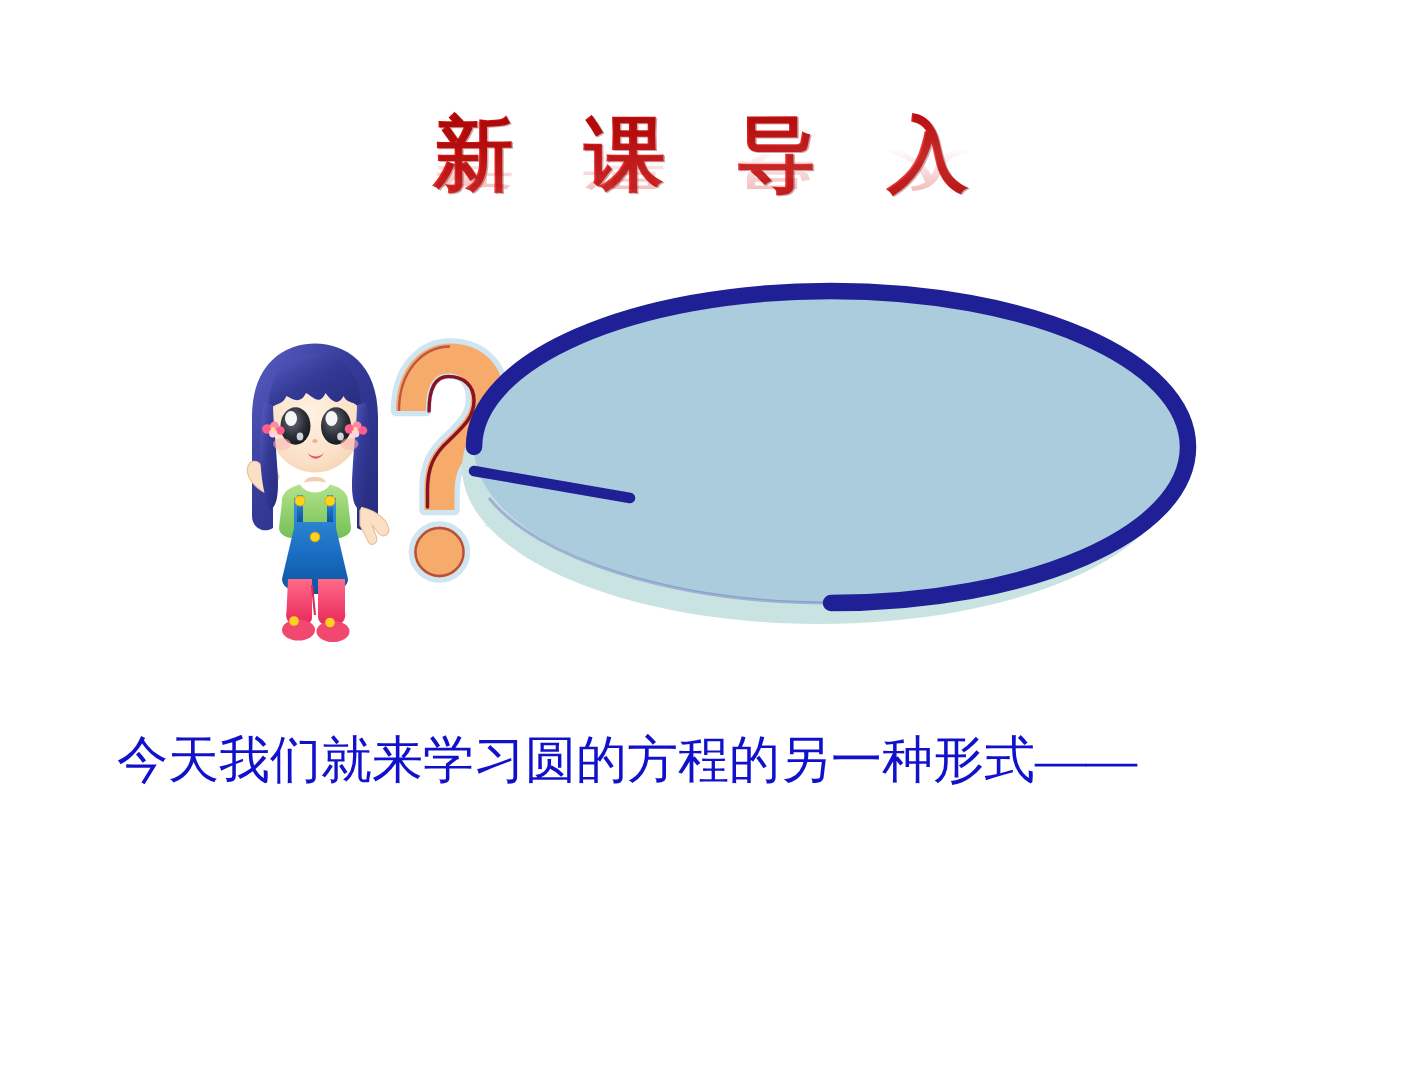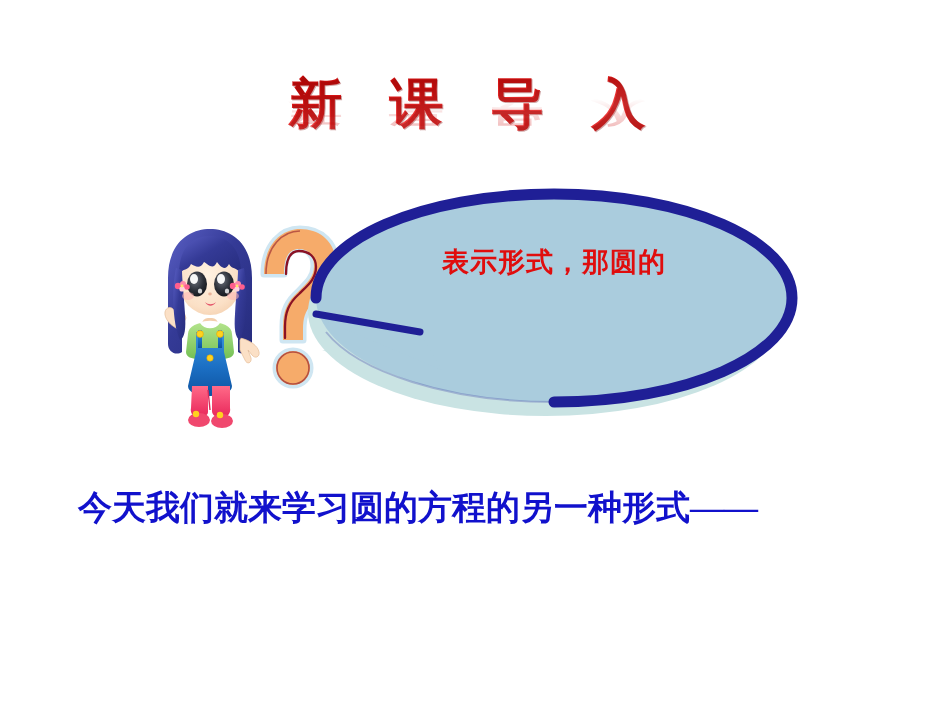--- a/index.html
+++ b/index.html
@@ -104,21 +104,21 @@
   .bubble-text .ln { display: block; white-space: nowrap; }
 
   
   .body-text {
     position: absolute;
     left: 78px;
     top: 476px;
     width: 820px;
     font-family: "Liberation Serif", "DejaVu Serif", serif;
     font-size: 34px;
-    font-weight: bold;
+    font-weight: normal;
     line-height: 64px;
     letter-spacing: 0px;
   }
   .body-line-1 { color: #1111cc; display: block; white-space: nowrap; }
   .body-line-2 { color: #e01111; display: block; white-space: nowrap; }
 </style>
 </head>
 <body>
 
 <div id="slide">
@@ -259,20 +259,19 @@
       <path d="M128 152 L18 128 L146 182 Z" fill="#aaccdd"></path>
 
       <path d="M20 110 C20 52 126 6 258 6 C390 6 496 52 496 110 C496 168 390 214 258 214" fill="none" stroke="#1f1f96" stroke-width="11" stroke-linecap="round"></path>
       <path d="M258 214 C152 214 62 184 30 144" fill="none" stroke="#1f1f96" stroke-width="2" opacity="0.25"></path>
 
       <path d="M124 144 L20 126" fill="none" stroke="#1f1f96" stroke-width="7" stroke-linecap="round"></path>
     </svg>
   </div>
 
   <div class="bubble-text">
-    <span class="ln">表示形式，那圆的</span>
   </div>
 
   <div class="body-text">
     <span class="body-line-1">今天我们就来学习圆的方程的另一种形式——</span>
   </div>
 
 </div>
 
 </body></html>

